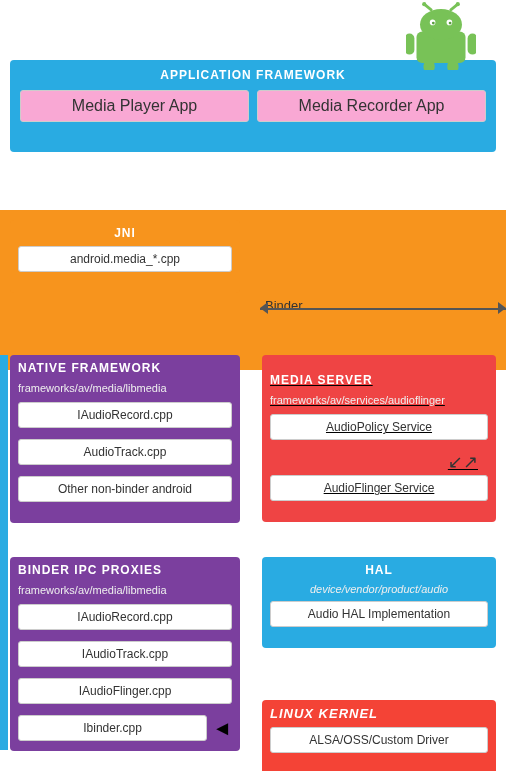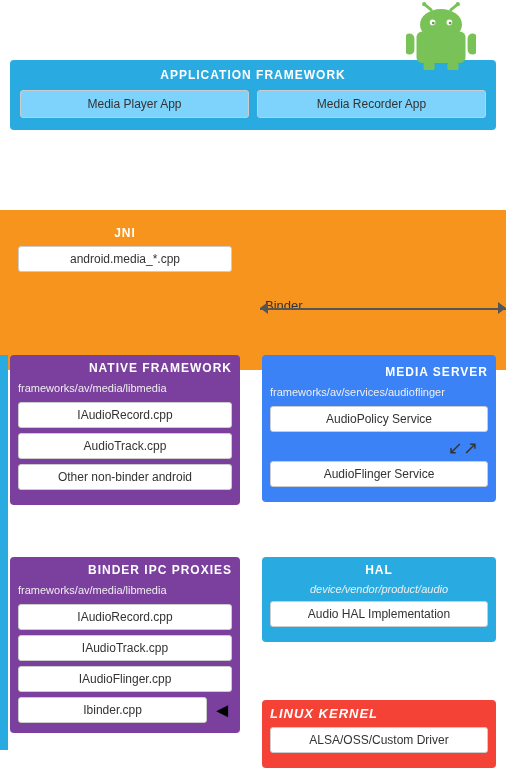--- a/index.html
+++ b/index.html
@@ -24,43 +24,43 @@
     }
 
     
     .app-framework {
       position: absolute;
       top: 60px;
       left: 10px;
       right: 10px;
       background: #29ABE2;
       border-radius: 4px;
-      padding: 8px 10px 4px;
+      padding: 8px 10px 22px;
     }
     .section-title {
       text-align: center;
       font-weight: bold;
       font-size: 12px;
       letter-spacing: 1px;
       color: #fff;
       margin-bottom: 8px;
     }
     .box-row {
       display: flex;
       gap: 8px;
       margin-bottom: 8px;
     }
     .white-box {
-      background: #7dd3fc;
+      background: #f9a8d4;
       border: 1px solid #ccc;
       border-radius: 3px;
       padding: 6px 10px;
       text-align: center;
       flex: 1;
-      font-size: 12px;
+      font-size: 16px;
       color: #333;
     }
     .white-box.full {
       width: 100%;
       flex: none;
     }
 
     
     .orange-section {
       position: absolute;
@@ -142,26 +142,27 @@
       width: 230px;
       background: #7B3F9E;
       border-radius: 4px;
       padding: 6px 8px 10px;
     }
     .media-server {
       position: absolute;
       top: 355px;
       left: 262px;
       right: 10px;
-      background: #3b82f6;
-      border-radius: 4px;
-      padding: 10px 8px 10px;
+      background: #ef4444;
+      border-radius: 4px;
+      padding: 18px 8px 10px;
+      text-decoration: underline;
     }
     .purple-title {
-      text-align: right;
+      text-align: left;
       font-weight: bold;
       font-size: 12px;
       letter-spacing: 1px;
       color: #fff;
       margin-bottom: 6px;
     }
     .path-text {
       font-size: 11px;
       color: #eee;
       margin-bottom: 6px;
@@ -234,21 +235,21 @@
     }
 
     .white-box-small {
       background: #fff;
       border: 1px solid #ccc;
       border-radius: 3px;
       padding: 5px 8px;
       text-align: center;
       font-size: 12px;
       color: #333;
-      margin-bottom: 5px;
+      margin-bottom: 11px;
     }
   </style>
 </head>
 <body>
 
 <div class="android-logo">
   <svg viewBox="0 0 100 100" width="70" height="70">
 
     <rect x="15" y="45" width="70" height="45" rx="8" fill="#78C257"></rect>
 

